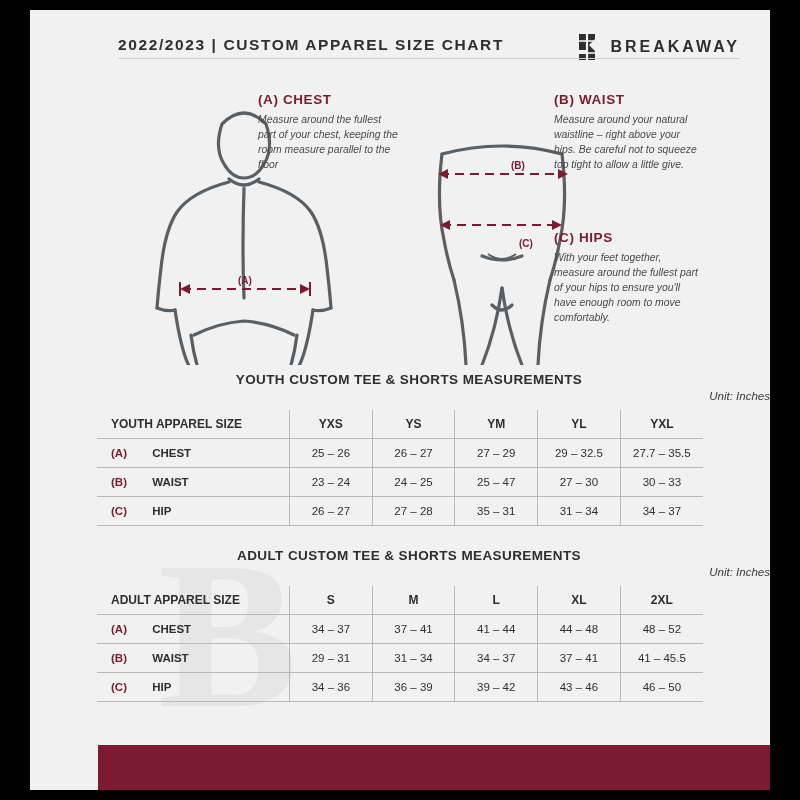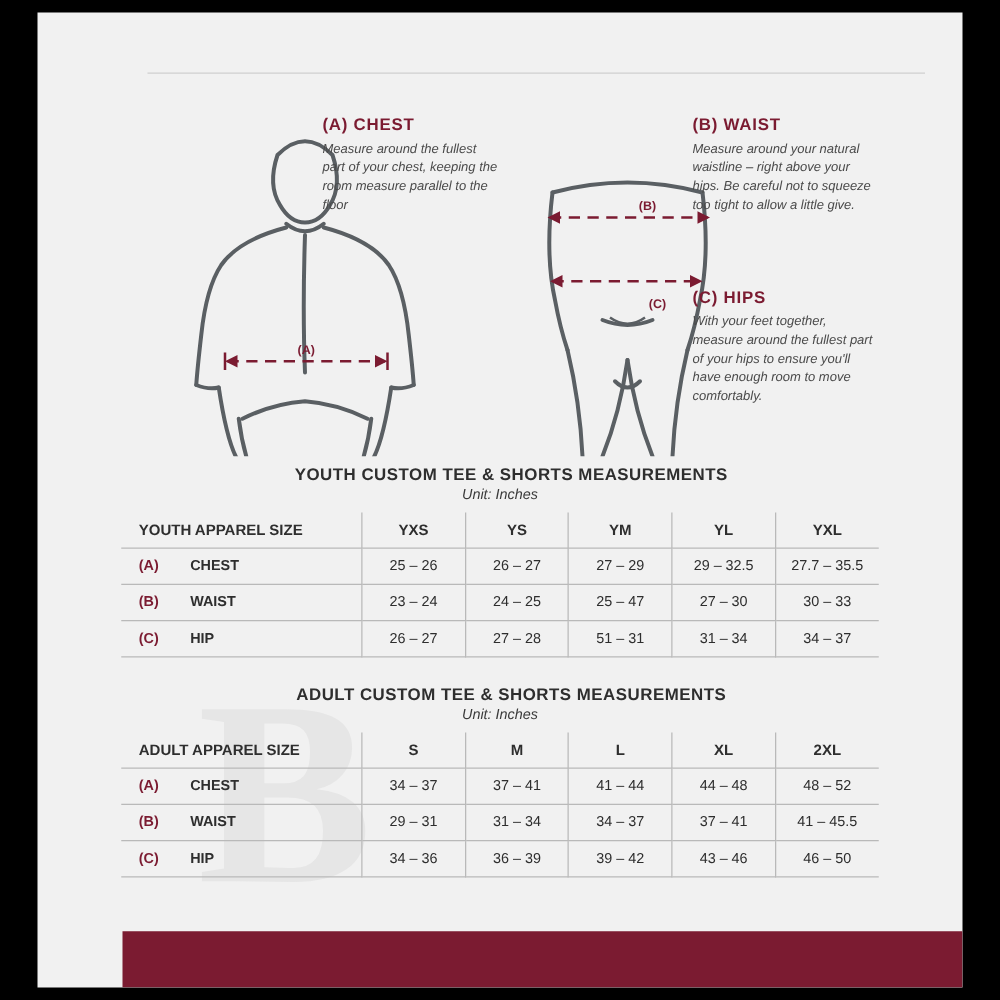--- a/index.html
+++ b/index.html
@@ -129,21 +129,21 @@
   .table-title {
     text-align: center;
     font-size: 13.5px;
     font-weight: bold;
     letter-spacing: 0.4px;
     color: #2e2e2e;
     margin: 0;
     padding-left: 18px;
   }
   .table-unit {
-    text-align: center;
+    text-align: right;
     font-size: 11.5px;
     font-style: italic;
     color: #3a3a3a;
     margin: 3px 0 8px 0;
   }
   table {
     border-collapse: collapse;
     margin: 0 auto;
     width: 606px;
     table-layout: fixed;
@@ -180,20 +180,34 @@
   }
 </style>
 </head>
 <body>
 
 <div id="page">
   <div class="sheet">
 
     <div class="watermark">B</div>
 
+    <div class="header">
+      <div class="header-title">2022/2023  |  CUSTOM APPAREL SIZE CHART</div>
+      <div class="brand">
+        <span class="brand-mark">
+          <svg width="26" height="30" viewBox="0 0 26 30">
+            <path d="M5 2 L21 2 L21 7 L15 13 L21 19 L21 28 L5 28 L5 22 L12 22 L12 18 L5 18 Z" fill="#2e2e2e"></path>
+            <path d="M13 0 L13 30" stroke="#f1f1f1" stroke-width="2.2"></path>
+            <path d="M2 9 L24 9" stroke="#f1f1f1" stroke-width="1.6"></path>
+            <path d="M2 21 L24 21" stroke="#f1f1f1" stroke-width="1.6"></path>
+          </svg>
+        </span>
+        <span class="brand-name">BREAKAWAY</span>
+      </div>
+    </div>
     <div class="header-rule"></div>
 
     <div class="illus">
       <svg class="figure-svg" width="740" height="295" viewBox="0 0 740 295">
         <g stroke="#5a5f63" stroke-width="3.2" fill="none" stroke-linecap="round" stroke-linejoin="round">
 
           <path d="M192 54 q22 -22 44 0 q8 24 -2 40 q-8 14 -20 14 q-12 0 -20 -14 q-10 -16 -2 -40 Z"></path>
           <path d="M199 109 q15 12 30 0"></path>
           <path d="M199 112 q-38 10 -52 30 q-12 18 -16 56 q-3 26 -4 40"></path>
           <path d="M229 112 q38 10 52 30 q12 18 16 56 q3 26 4 40"></path>
@@ -295,21 +309,21 @@
             <td>27 – 30</td>
             <td>30 – 33</td>
           </tr>
           <tr>
             <td class="rowhead">
               <span class="tag">(C)</span>
               <span class="rowlabel">HIP</span>
             </td>
             <td>26 – 27</td>
             <td>27 – 28</td>
-            <td>51 – 31</td>
+            <td>35 – 31</td>
             <td>31 – 34</td>
             <td>34 – 37</td>
           </tr>
         </tbody>
       </table>
     </div>
 
     <div class="table-block" style="top:538px;">
       <p class="table-title">ADULT CUSTOM TEE &amp; SHORTS MEASUREMENTS</p>
       <p class="table-unit">Unit: Inches</p>

